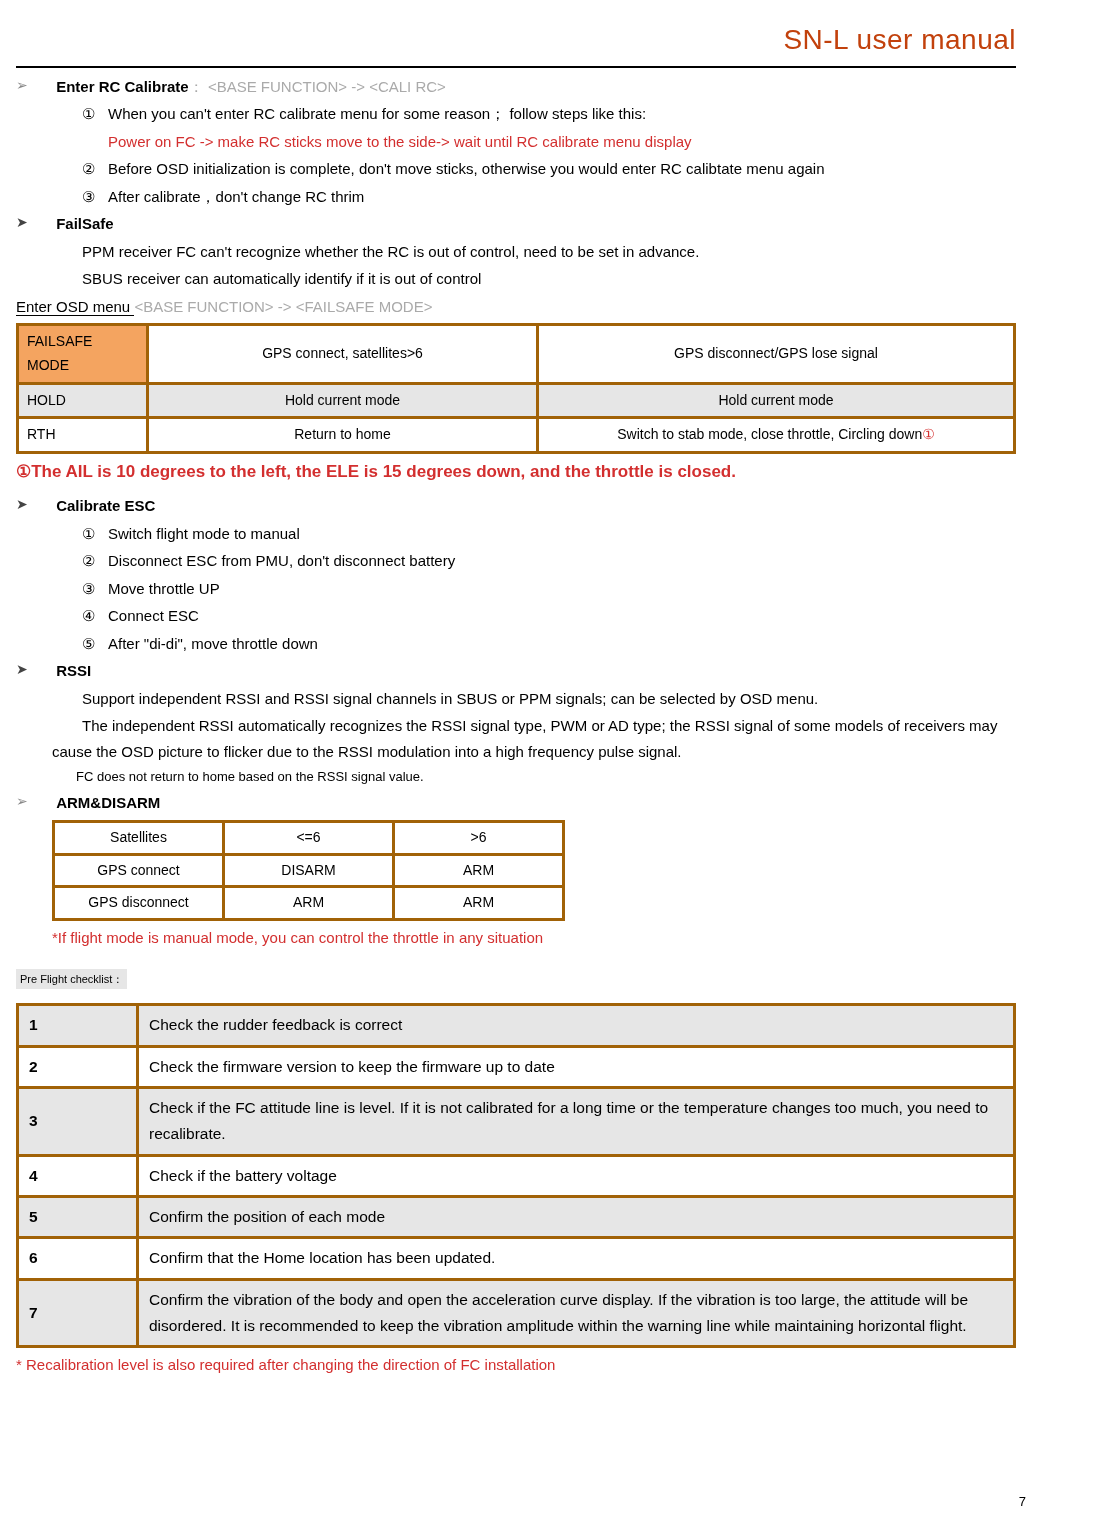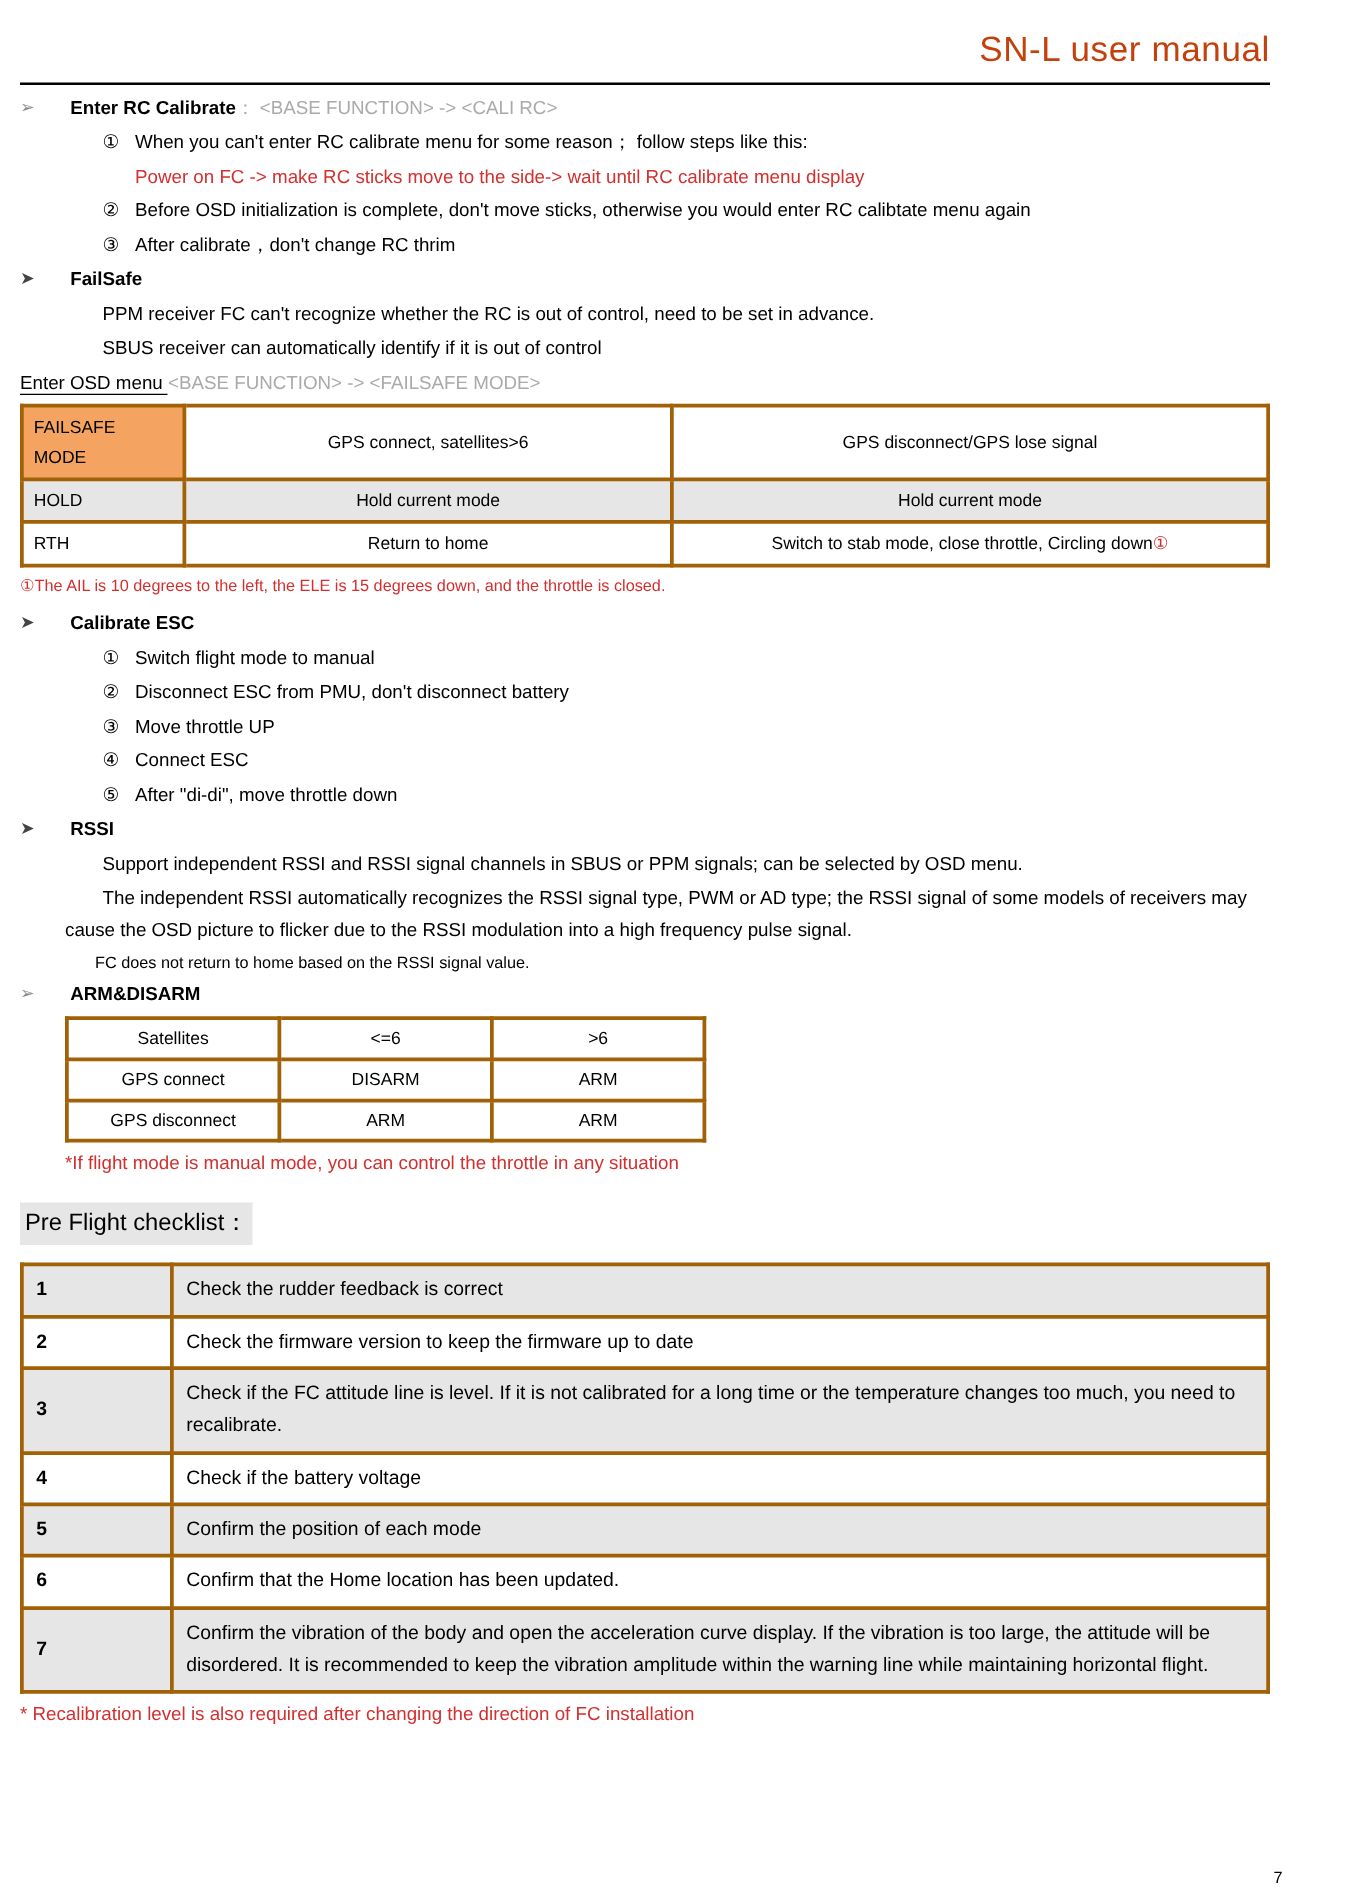--- a/index.html
+++ b/index.html
@@ -35,24 +35,24 @@
   .num-circ { display: inline-block; width: 26px; }
   .indent-p { margin-left: 66px; margin-bottom: 2px; }
   .indent-p2 { margin-left: 36px; margin-bottom: 2px; }
   .enter-osd { margin-left: 0px; margin-bottom: 2px; }
   table { border-collapse: collapse; width: 100%; margin: 4px 0; }
   td, th { border: 3px solid #a16207; padding: 4px 8px; font-size: 14px; text-align: center; vertical-align: middle; }
   .fs-header { background: #f4a460; text-align: left; padding-left: 8px; font-weight: normal; }
   .fs-row-gray { background: #e6e6e6; }
   .fs-label { text-align: left; padding-left: 8px; background: #e6e6e6; }
   .fs-label-white { text-align: left; padding-left: 8px; background: #fff; }
-  .small-note { font-size: 13px; margin: 2px 0 6px 0; }
+  .small-note { font-size: 17px; margin: 2px 0 6px 0; font-weight: bold; }
   .arm-table { width: auto; margin-left: 36px; }
   .arm-table td { width: 170px; padding: 3px 8px; }
-  .section-header { background: #e6e6e6; display: inline-block; padding: 1px 4px; margin: 18px 0 10px 0; font-size: 19px; }
+  .section-header { background: #e6e6e6; display: inline-block; padding: 1px 4px; margin: 18px 0 10px 0; font-size: 11px; }
   .checklist td { text-align: left; padding: 6px 10px; font-size: 15.5px; }
   .checklist td:first-child { width: 120px; font-weight: bold; }
   .cl-gray { background: #e6e6e6; }
   .page-num { position: absolute; bottom: 8px; right: 70px; font-size: 13px; color: #000; }
   .note-small { font-size: 13px; margin-left: 60px; margin-top:2px; margin-bottom:2px; }
 </style>
 </head>
 <body>
 
 

